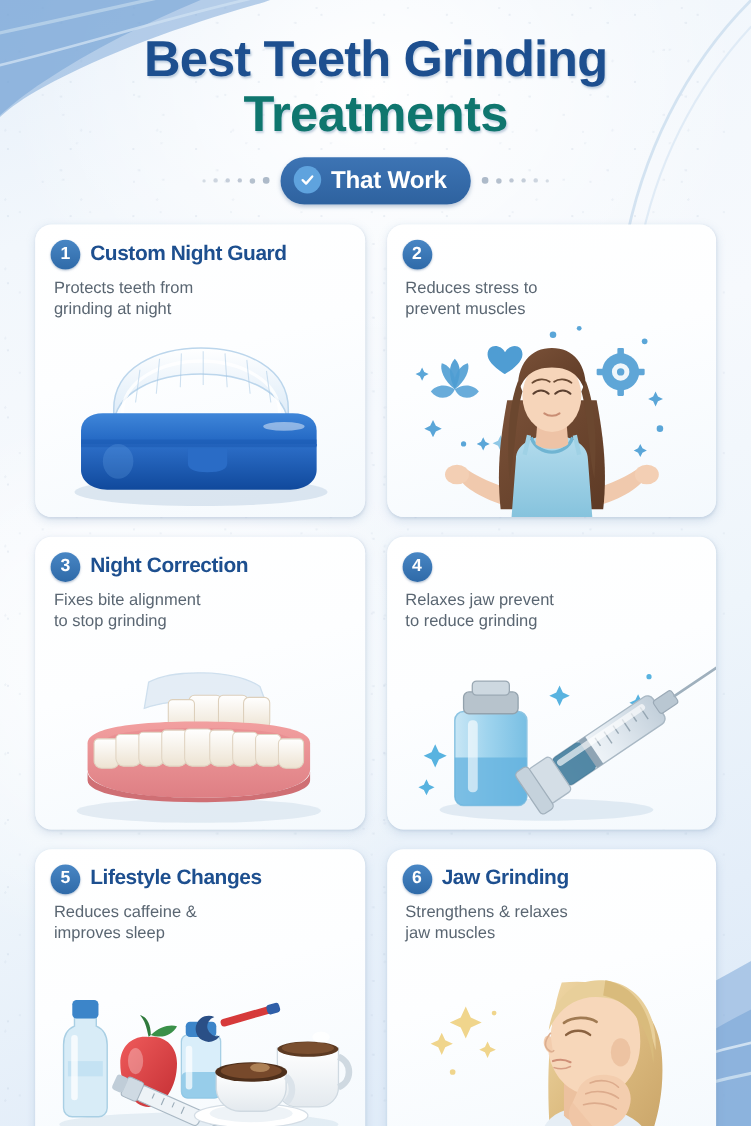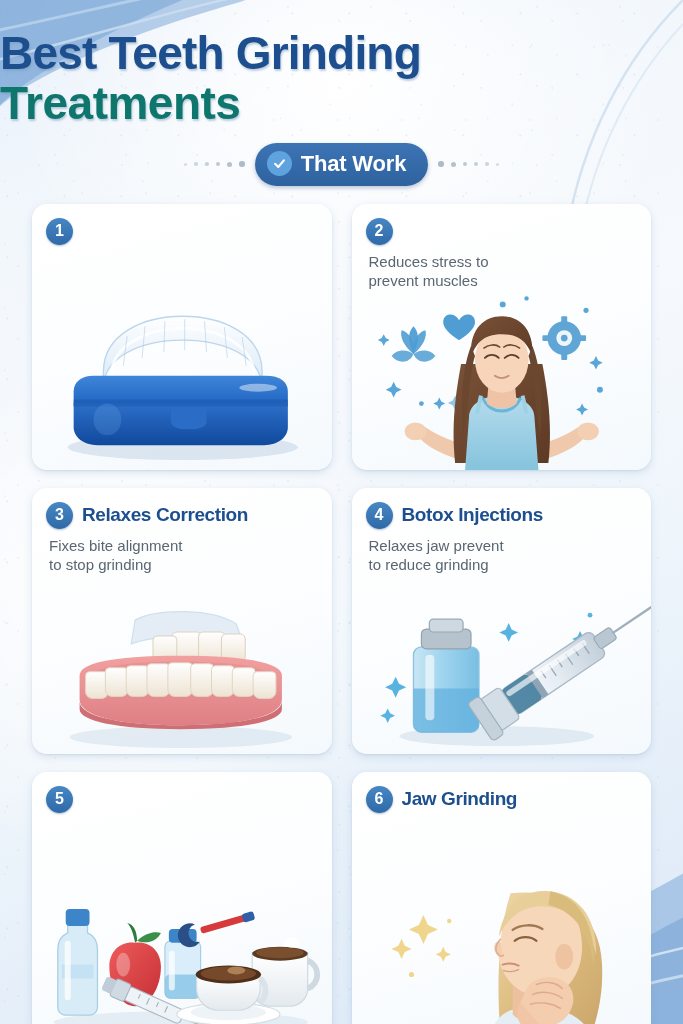--- a/index.html
+++ b/index.html
@@ -24,21 +24,21 @@
       radial-gradient(circle at 91% 53%, rgba(150,170,195,.18) 0 1px, transparent 1.2px),
       radial-gradient(circle at 7% 88%,  rgba(150,170,195,.20) 0 1px, transparent 1.2px);
     background-size:57px 61px,83px 79px,71px 67px,64px 73px,91px 59px,77px 85px,69px 63px;
   }
   .wave-tl, .wave-br { position:absolute; pointer-events:none; }
   .wave-tl { top:-6px; left:-10px; width:300px; height:150px; }
   .wave-br { bottom:-8px; right:-10px; width:330px; height:180px; }
   .wave-tr { position:absolute; top:0; right:0; width:220px; height:230px; pointer-events:none; }
 
   
-  .header { position:relative; padding-top:30px; text-align:left; }
+  .header { position:relative; padding-top:30px; text-align:center; }
   .title-l1 {
     font-size:46px; font-weight:700; letter-spacing:-0.8px;
     color:#1d4f8f; line-height:1.02;
     text-shadow:1px 2px 2px rgba(120,150,185,.45);
   }
   .title-l2 {
     font-size:46px; font-weight:700; letter-spacing:-0.5px;
     color:#0f766e; line-height:1.08; margin-top:2px;
     text-shadow:1px 2px 2px rgba(120,150,185,.45);
   }
@@ -157,21 +157,24 @@
     </div>
   </div>
 </div>
 
 <div class="grid">
 
   <div class="card">
     <div class="card-head">
       <div class="head-row">
         <div class="num">1</div>
+        <div class="card-title">Custom Night Guard</div>
       </div>
+      <div class="card-desc">Protects teeth from
+grinding at night</div>
     </div>
     <div class="art" style="height:175px">
       <svg viewBox="0 0 302 175" preserveAspectRatio="xMidYMax meet">
         <defs>
           <linearGradient id="caseTop" x1="0" y1="0" x2="0" y2="1">
             <stop offset="0" stop-color="#3f86d9"></stop>
               <stop offset="1" stop-color="#1f63c0"></stop>
           </linearGradient>
           <linearGradient id="caseBody" x1="0" y1="0" x2="0" y2="1">
             <stop offset="0" stop-color="#2d6fc9"></stop>
@@ -289,21 +292,21 @@
         <path d="M153 61 C157 58 164 58 169 62" fill="none" stroke="#6a4a33" stroke-width="1.6" stroke-linecap="round"></path>
         <path d="M144 90 C148 93 154 93 158 90" fill="none" stroke="#c98e74" stroke-width="1.8" stroke-linecap="round"></path>
       </svg>
     </div>
   </div>
 
   <div class="card">
     <div class="card-head">
       <div class="head-row">
         <div class="num">3</div>
-        <div class="card-title">Relaxes Correction</div>
+        <div class="card-title">Night Correction</div>
       </div>
       <div class="card-desc">Fixes bite alignment
 to stop grinding</div>
     </div>
     <div class="art" style="height:165px">
       <svg viewBox="0 0 302 165" preserveAspectRatio="xMidYMax meet">
         <defs>
           <linearGradient id="gum" x1="0" y1="0" x2="0" y2="1">
             <stop offset="0" stop-color="#f2a0a0"></stop>
               <stop offset="1" stop-color="#de7f84"></stop>
@@ -339,21 +342,20 @@
         </g>
         <path d="M48 112 C48 126 86 136 150 136 C214 136 252 126 252 112 L252 120 C252 132 214 140 150 140 C86 140 48 132 48 120 Z" fill="#cf6f74"></path>
       </svg>
     </div>
   </div>
 
   <div class="card">
     <div class="card-head">
       <div class="head-row">
         <div class="num">4</div>
-        <div class="card-title">Botox Injections</div>
       </div>
       <div class="card-desc">Relaxes jaw prevent
 to reduce grinding</div>
     </div>
     <div class="art" style="height:170px">
       <svg viewBox="0 0 302 170" preserveAspectRatio="xMidYMax meet">
         <defs>
           <linearGradient id="vialG" x1="0" y1="0" x2="1" y2="0">
             <stop offset="0" stop-color="#c8e6f5"></stop>
               <stop offset=".45" stop-color="#9fd4ee"></stop>
@@ -404,21 +406,24 @@
           <rect x="154" y="86" width="96" height="6" rx="3" fill="#ffffff" opacity=".65"></rect>
         </g>
       </svg>
     </div>
   </div>
 
   <div class="card">
     <div class="card-head">
       <div class="head-row">
         <div class="num">5</div>
+        <div class="card-title">Lifestyle Changes</div>
       </div>
+      <div class="card-desc">Reduces caffeine &amp;
+improves sleep</div>
     </div>
     <div class="art" style="height:160px">
       <svg viewBox="0 0 302 160" preserveAspectRatio="xMidYMax meet">
         <defs>
           <linearGradient id="appleG" x1="0" y1="0" x2="1" y2="1">
             <stop offset="0" stop-color="#ef5b5b"></stop>
               <stop offset="1" stop-color="#c42f34"></stop>
           </linearGradient>
           <linearGradient id="cupG" x1="0" y1="0" x2="0" y2="1">
             <stop offset="0" stop-color="#ffffff"></stop>
@@ -488,20 +493,22 @@
       </svg>
     </div>
   </div>
 
   <div class="card">
     <div class="card-head">
       <div class="head-row">
         <div class="num">6</div>
         <div class="card-title">Jaw Grinding</div>
       </div>
+      <div class="card-desc">Strengthens &amp; relaxes
+jaw muscles</div>
     </div>
     <div class="art" style="height:172px">
       <svg viewBox="0 0 302 172" preserveAspectRatio="xMidYMax meet">
         <defs>
           <linearGradient id="blondG" x1="0" y1="0" x2="1" y2="1">
             <stop offset="0" stop-color="#efd7a6"></stop>
               <stop offset=".5" stop-color="#dcbb7f"></stop>
               <stop offset="1" stop-color="#c9a468"></stop>
           </linearGradient>
         </defs>

